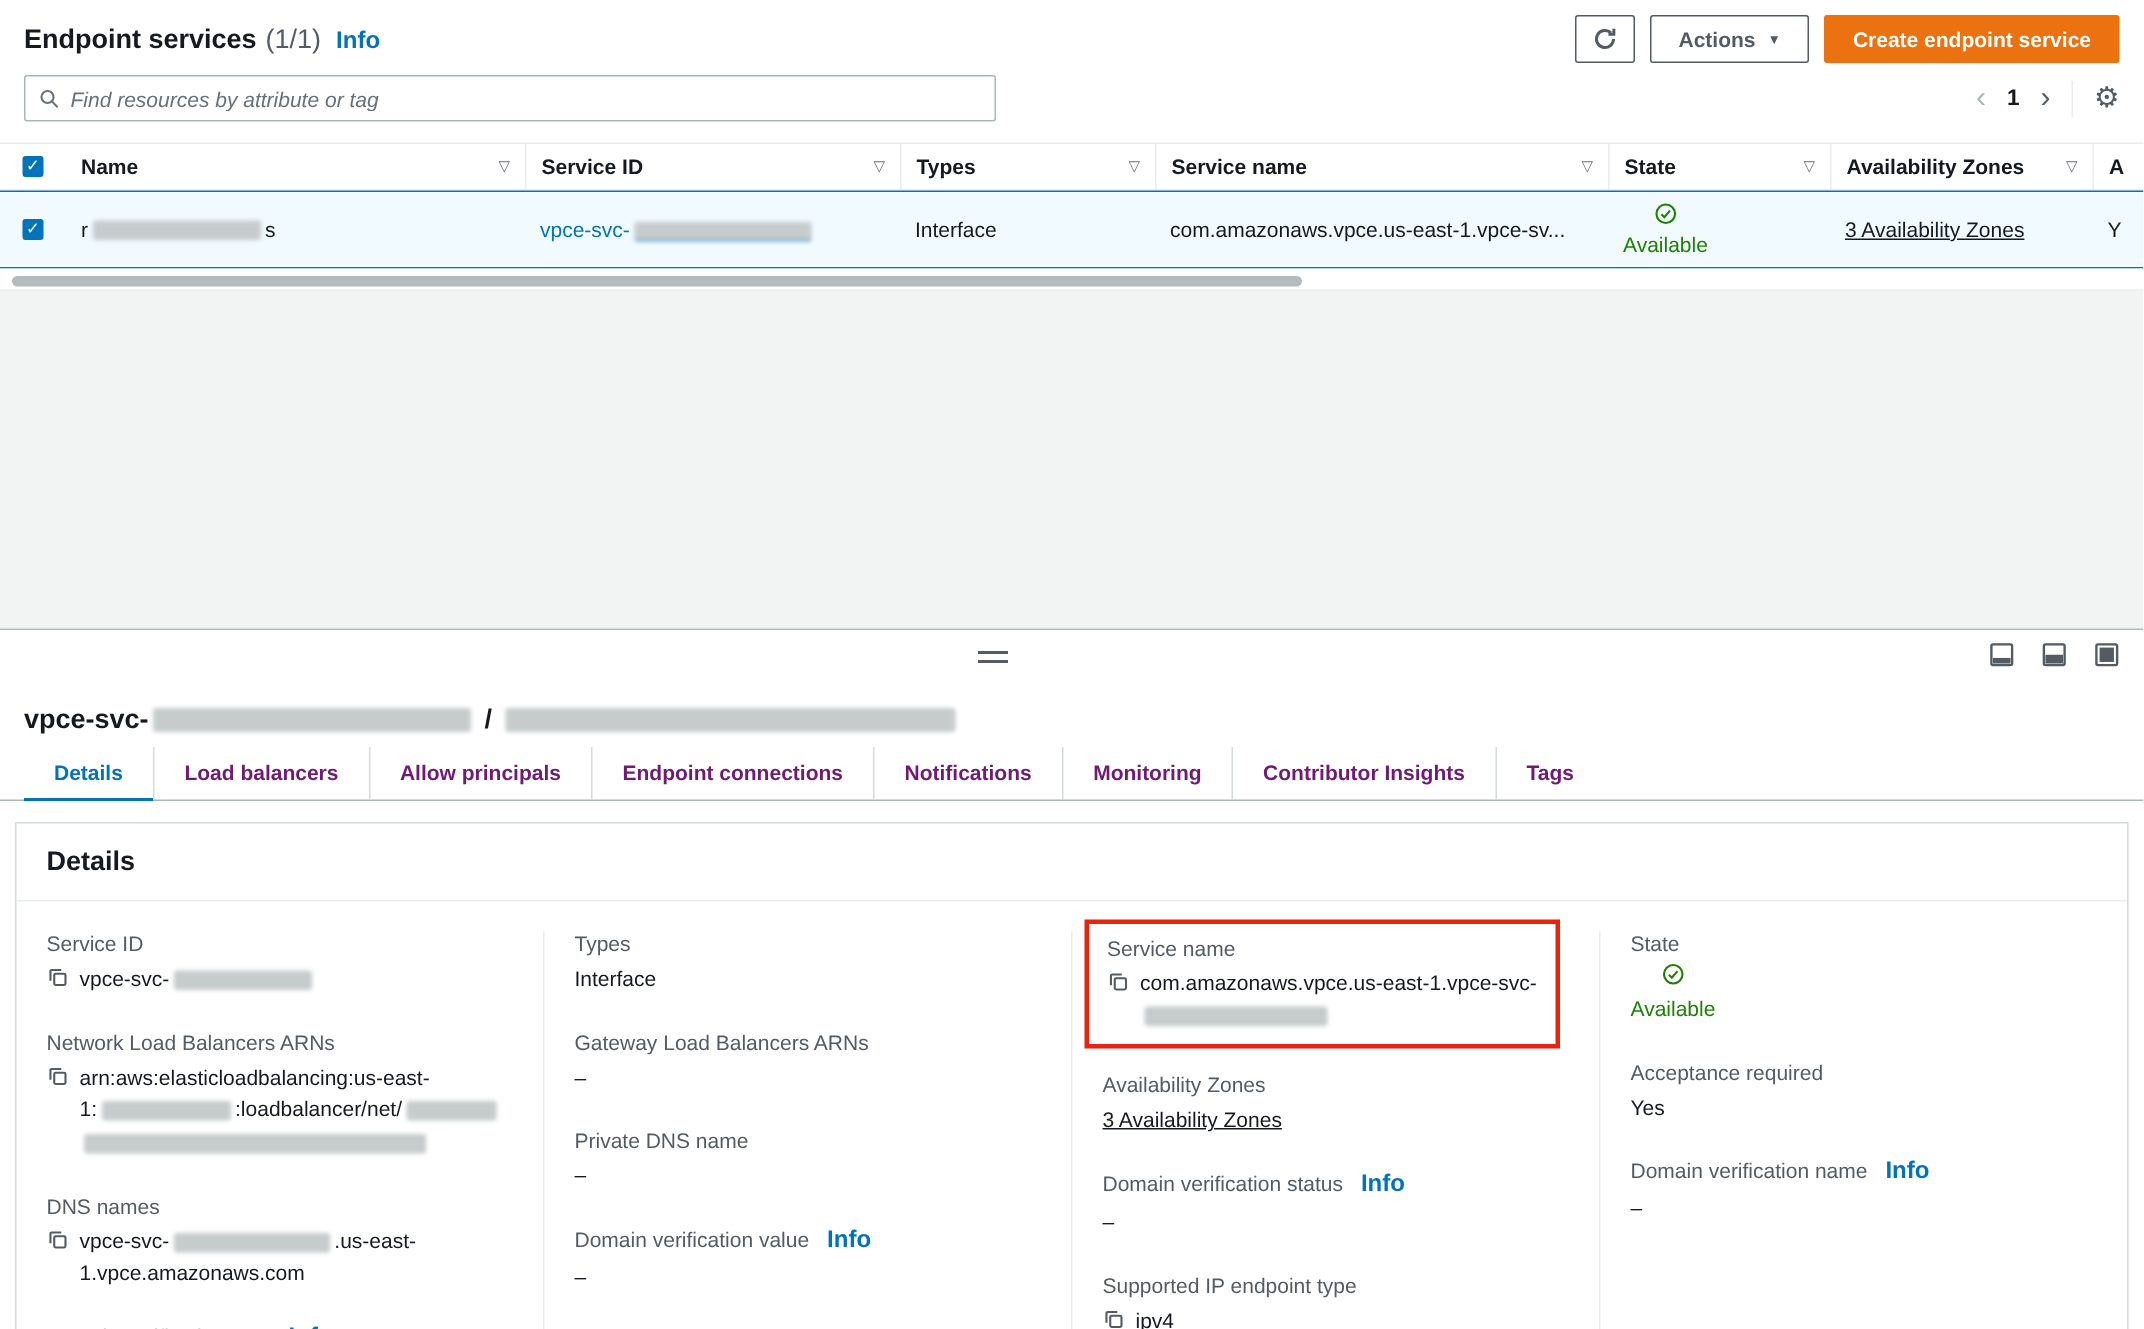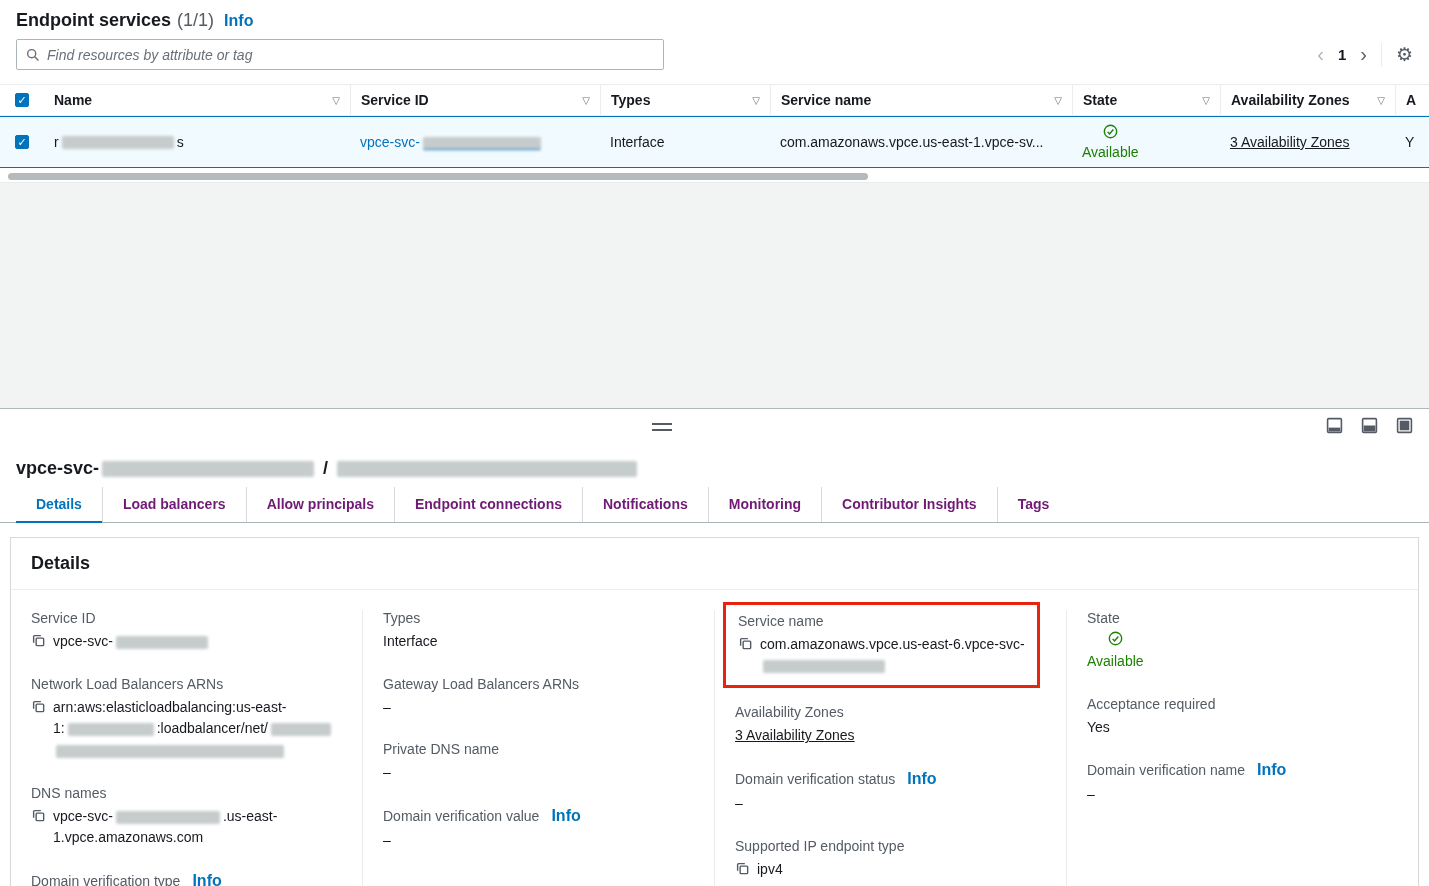--- a/index.html
+++ b/index.html
@@ -96,20 +96,35 @@
 
 <div class="app">
 
   <section>
     <div class="panel-header">
       <div class="title-group">
         <span class="page-title">Endpoint services</span>
         <span class="title-count">(1/1)</span>
         <span class="info-link">Info</span>
       </div>
+      <div class="header-actions">
+        <button class="btn btn-icon">
+          <span>
+            <svg width="16" height="16" viewBox="0 0 16 16">
+                <path d="M13.7 8a5.7 5.7 0 1 1-1.7-4.05" stroke="#545b64" stroke-width="2" fill="none"></path>
+                <path d="M13.9 1.2v3.6h-3.6" stroke="#545b64" stroke-width="2" fill="none"></path>
+              </svg>
+          </span>
+        </button>
+        <button class="btn">
+          <span>Actions</span>
+          <span class="caret">▼</span>
+        </button>
+        <button class="btn btn-primary">Create endpoint service</button>
+      </div>
     </div>
 
     <div class="controls-row">
       <div class="search-box">
         <span>
           <svg width="14" height="14" viewBox="0 0 16 16">
               <circle cx="6.5" cy="6.5" r="4.6" stroke="#687078" stroke-width="1.6" fill="none"></circle>
               <path d="M10 10l4.2 4.2" stroke="#687078" stroke-width="1.6"></path>
             </svg>
         </span>
@@ -330,21 +345,21 @@
             <div class="field" style="margin-bottom:0">
               <div class="field-label">Service name</div>
               <div class="field-value">
                 <span class="copy-btn">
                   <svg width="15" height="15" viewBox="0 0 16 16">
                       <rect x="5.5" y="5.5" width="8" height="8" rx="1" stroke="#545b64" stroke-width="1.5" fill="none"></rect>
                       <path d="M10.5 2.8H3.8a1 1 0 0 0-1 1v6.7" stroke="#545b64" stroke-width="1.5" fill="none"></path>
                     </svg>
                 </span>
                 <span class="val">
-                  <span>com.amazonaws.vpce.us-east-6.vpce-svc-</span><br>
+                  <span>com.amazonaws.vpce.us-east-1.vpce-svc-</span><br>
                   <span class="redact" style="width:122px"></span>
                 </span>
               </div>
             </div>
           </div>
 
           <div class="field">
             <div class="field-label">Availability Zones</div>
             <div class="field-value">
               <a class="az-link">3 Availability Zones</a>

